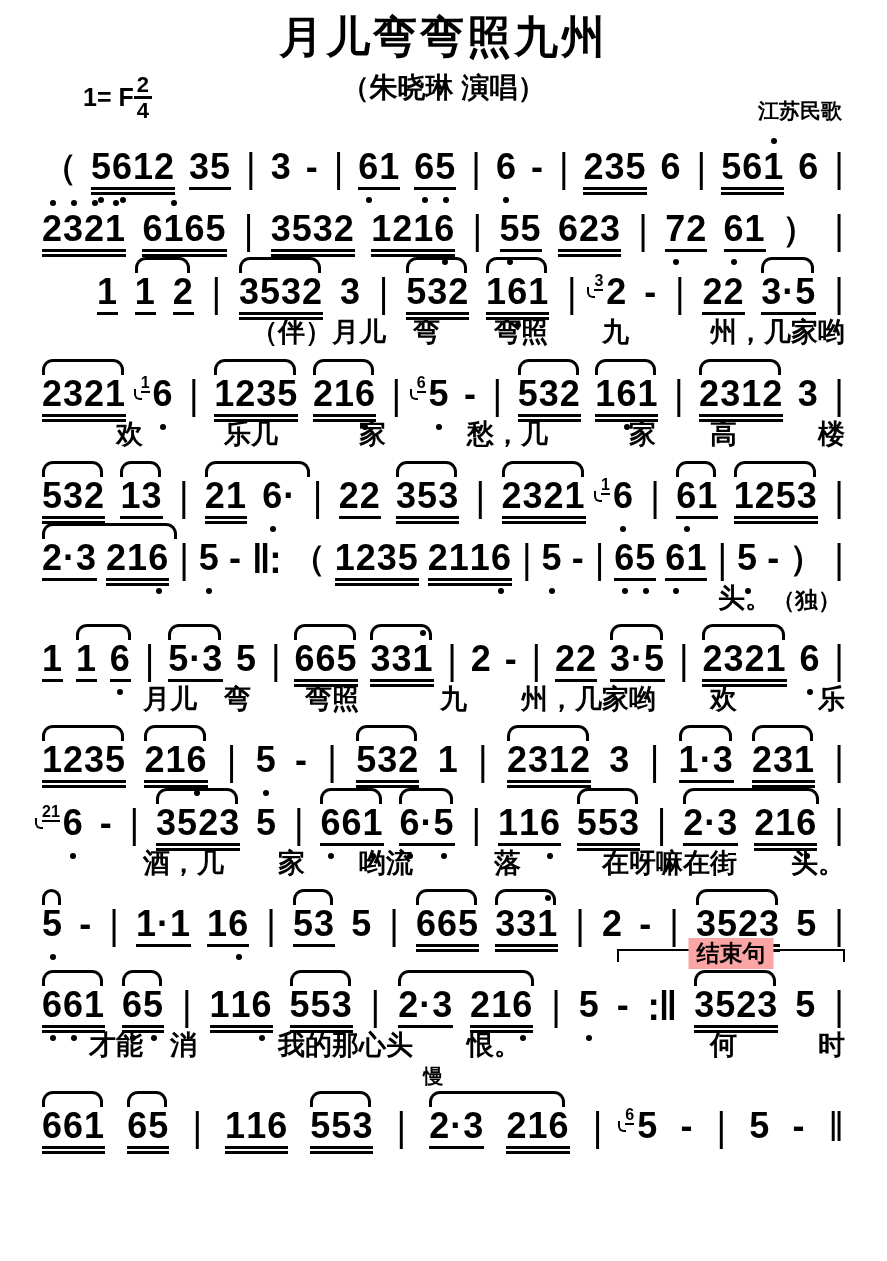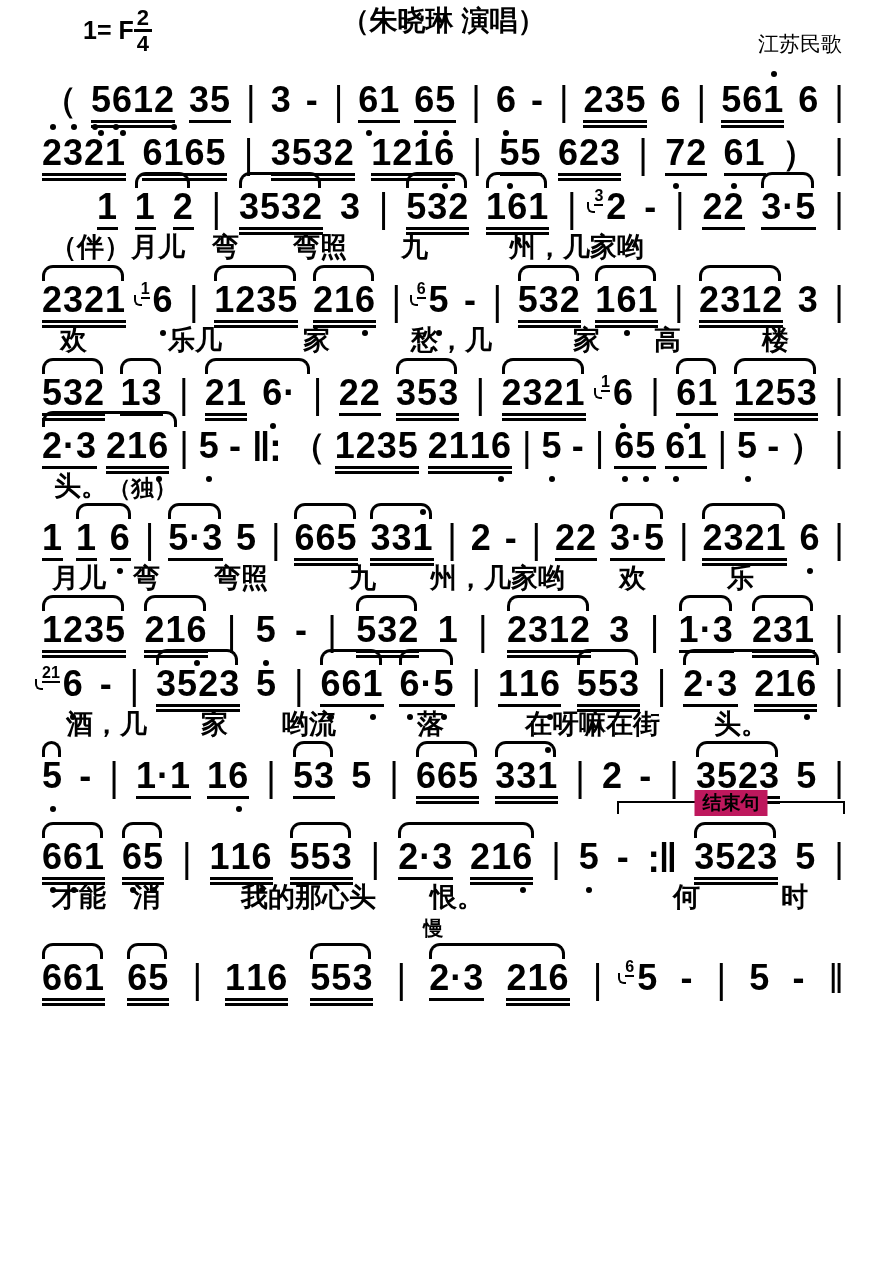--- a/index.html
+++ b/index.html
@@ -4,55 +4,56 @@
 <style>
   html,body{margin:0;padding:0;background:#ffffff;color:#000;}
   body{width:887px;height:1261px;overflow:hidden;font-family:"Liberation Sans","DejaVu Sans",sans-serif;}
   .page{width:100%;height:100%;}
   .title{text-align:center;font-size:44px;font-weight:bold;letter-spacing:3px;padding-top:8px;}
   .meta{position:relative;height:64px;margin:0 45px;}
   .key{position:absolute;left:38px;top:6px;font-size:25px;font-weight:bold;display:flex;align-items:center;}
   .timesig{display:inline-flex;flex-direction:column;align-items:center;line-height:1.05;font-size:22px;font-weight:bold;}
   .ts-top{border-bottom:3px solid #000;padding:0 3px;}
   .subtitle{position:absolute;left:50%;transform:translateX(-50%);top:2px;font-size:28px;font-weight:bold;}
-  .source{position:absolute;right:0;top:30px;font-size:21px;}
+  .source{position:absolute;right:0;top:30px;font-size:21px;font-weight:bold;}
   #score{padding:4px 42px 0;}
-  .mrow{display:flex;justify-content:space-between;align-items:flex-end;margin-top:16px;position:relative;font-weight:bold;white-space:nowrap;}
+  .mrow{display:flex;justify-content:space-between;align-items:flex-end;margin-top:25px;position:relative;font-weight:bold;white-space:nowrap;}
   .mrow.mt-sm{margin-top:14px;}
   .mrow.mt-lg{margin-top:44px;}
   .note{position:relative;display:inline-flex;align-items:flex-end;font-size:36px;line-height:1.02;}
   .digits{position:relative;display:inline-block;letter-spacing:1px;}
   .digits.u1::after,.digits.u2::after{content:"";position:absolute;left:0;right:0;bottom:-4px;height:3px;background:#000;}
   .digits.u2::before{content:"";position:absolute;left:0;right:0;bottom:-9px;height:3px;background:#000;}
   .digit{position:relative;display:inline-block;}
   i{font-style:normal;}
   .dotb{position:absolute;left:50%;transform:translateX(-50%);bottom:-17px;width:6px;height:6px;border-radius:50%;background:#000;}
   .dott{position:absolute;left:50%;transform:translateX(-50%);top:-11px;width:6px;height:6px;border-radius:50%;background:#000;}
   .arc{position:absolute;top:-17px;left:0;right:2px;height:13px;border:3px solid #000;border-bottom:none;border-radius:11px 11px 0 0;}
   .arc.wide{right:auto;width:235%;}
   .tempo{position:absolute;top:-42px;left:-6px;font-size:20px;font-weight:bold;}
   .grace{font-size:16px;border-bottom:2px solid #000;margin:0 3px 20px 0;position:relative;line-height:1;align-self:flex-end;}
   .grace::after{content:"";position:absolute;left:-7px;bottom:-9px;width:6px;height:9px;border-left:2px solid #000;border-bottom:2px solid #000;border-bottom-left-radius:6px;}
   .bar{font-size:37px;font-weight:normal;line-height:1;padding:0 1px;transform:scaleY(1.12);}
   .bar.rep{letter-spacing:-1px;font-weight:bold;}
   .paren{font-size:35px;font-weight:bold;line-height:1.05;}
-  .lrow{display:flex;justify-content:flex-start;align-items:flex-end;margin-top:3px;font-size:27px;font-weight:bold;}
+  .lrow{display:flex;justify-content:flex-end;align-items:flex-end;margin-top:3px;font-size:27px;font-weight:bold;}
   .ltext{white-space:pre;}
   .lright{font-size:23px;padding-right:4px;}
   .ending{position:absolute;top:-38px;right:0;width:228px;border-top:2px solid #000;height:12px;}
   .ending::before,.ending::after{content:"";position:absolute;top:-2px;width:2px;height:13px;background:#000;}
   .ending::before{left:0;}
   .ending::after{right:0;}
-  .elabel{position:absolute;top:-13px;left:50%;transform:translateX(-50%);background:#be185d;padding:0 8px;font-size:19px;font-weight:bold;white-space:nowrap;}
+  .elabel{position:absolute;top:-13px;left:50%;transform:translateX(-50%);background:#fca5a5;padding:0 8px;font-size:23px;font-weight:bold;white-space:nowrap;}
 </style>
 </head>
 <body>
 
 <div class="page">
   <div class="header">
+    <div class="title">月儿弯弯照九州</div>
     <div class="meta">
       <div class="key">
         <span>1= F</span>
         <span class="timesig">
           <span class="ts-top">2</span>
           <span class="ts-bot">4</span>
         </span>
       </div>
       <div class="subtitle">（朱晓琳 演唱）</div>
       <div class="source">江苏民歌</div>

